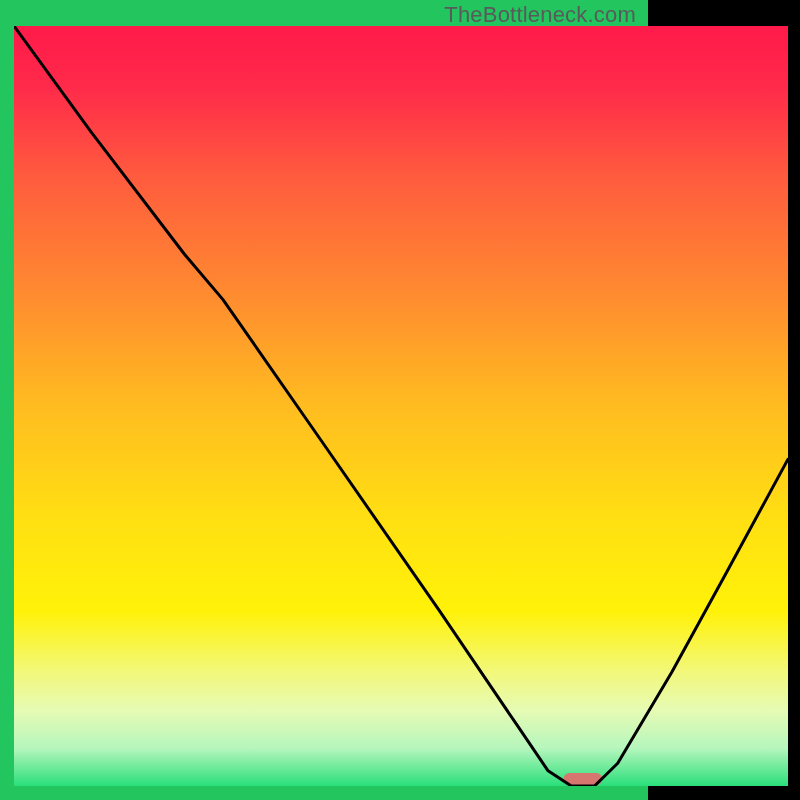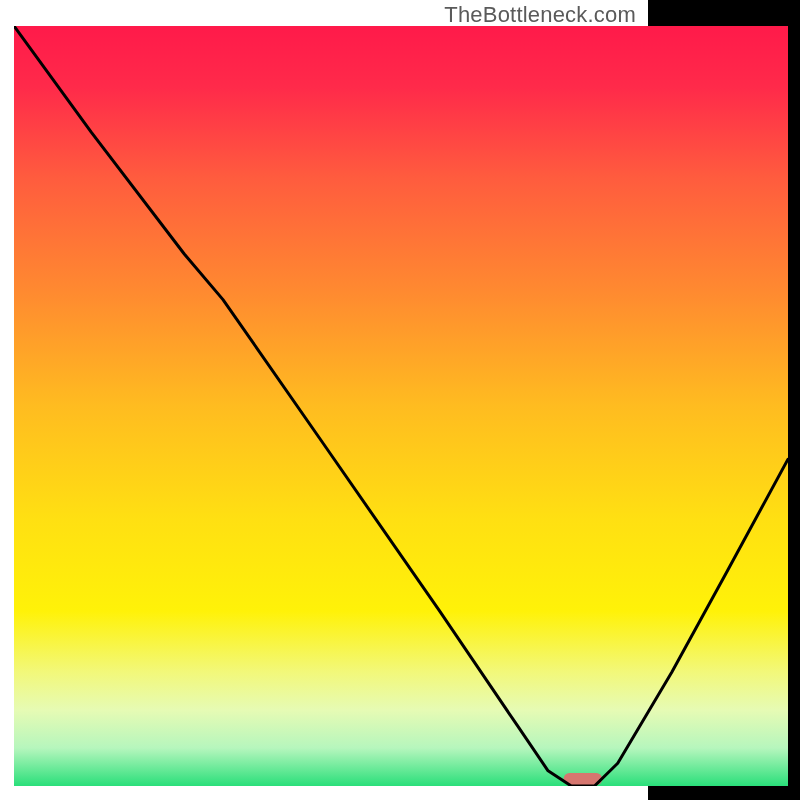--- a/index.html
+++ b/index.html
@@ -7,21 +7,21 @@
     padding: 0;
     width: 800px;
     height: 800px;
     background: #000;
     font-family: Arial, Helvetica, sans-serif;
   }
   .frame {
     position: relative;
     width: 648px;
     height: 800px;
-    background: #ffffff;
+    background: #22c55e;
   }
   .plot-area {
     position: absolute;
     left: 14px;
     top: 26px;
     width: 774px;
     height: 760px;
     overflow: visible;
   }
   .watermark {

